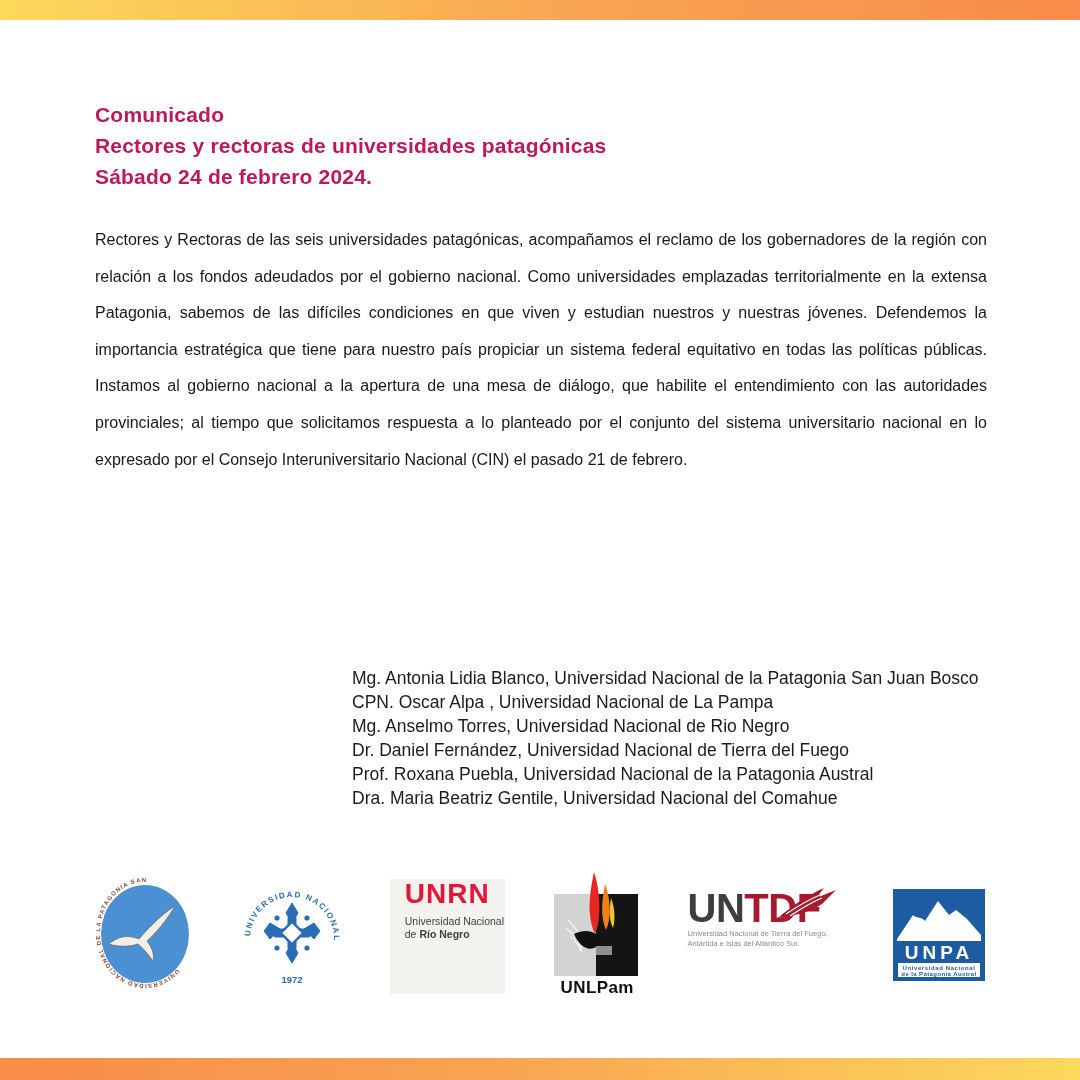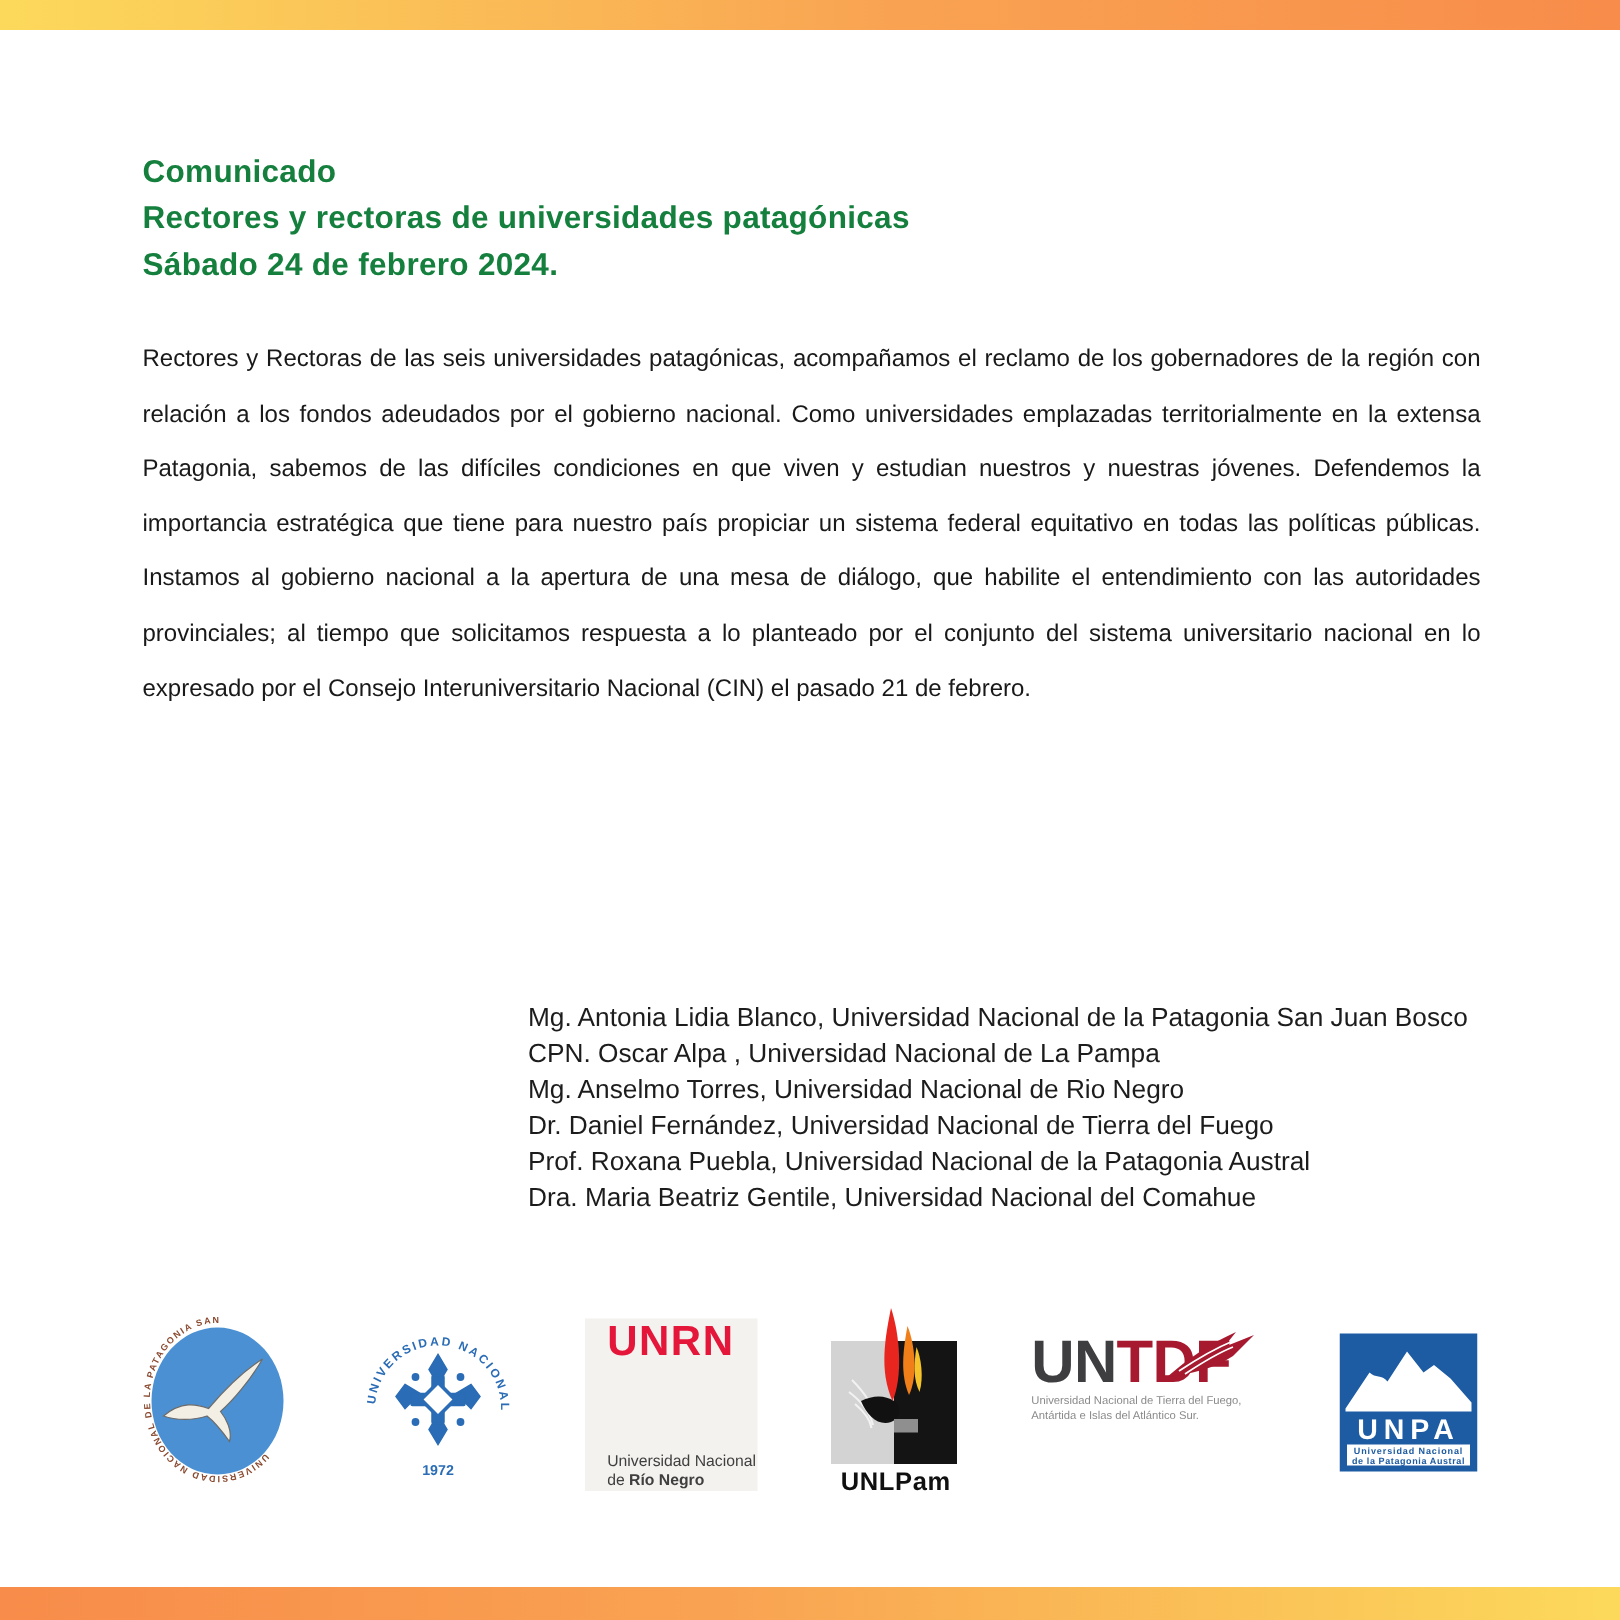--- a/index.html
+++ b/index.html
@@ -4,35 +4,35 @@
 <style>
   html,body{margin:0;padding:0;background:#ffffff;}
   .page{
     position:relative;width:1080px;height:1080px;background:#ffffff;overflow:hidden;
     font-family:"Liberation Sans","DejaVu Sans",sans-serif;color:#141414;
   }
   .band{position:absolute;left:0;width:1080px;}
   .band-top{top:0;height:20px;background:linear-gradient(90deg,#fcd95b 0%,#f9a352 55%,#f88c4a 100%);}
   .band-bottom{bottom:0;height:22px;background:linear-gradient(90deg,#f88c4a 0%,#f9a352 45%,#fcd95b 100%);}
 
-  .header-block{position:absolute;left:95px;top:99px;font-weight:800;font-size:21px;line-height:31px;color:#15803d;letter-spacing:.2px;}
+  .header-block{position:absolute;left:95px;top:99px;font-weight:800;font-size:21px;line-height:31px;color:#be185d;letter-spacing:.2px;}
   .body-text{
     position:absolute;left:95px;top:222px;width:892px;margin:0;
     font-size:16px;line-height:36.6px;color:#191919;
     text-align:justify;text-justify:inter-word;
   }
   .signatures{position:absolute;left:336px;top:650px;margin:16px;padding:0;list-style:none;
     font-size:17.5px;line-height:24px;color:#1c1c1c;}
 
   .logos{position:absolute;left:95px;top:872px;width:890px;height:128px;
     display:flex;justify-content:space-between;align-items:center;}
   .logo{position:relative;flex:0 0 auto;}
 
   
-  .unrn-card{width:115px;height:115px;background:#f4f2ef;display:flex;flex-direction:column;justify-content:space-between;padding-left:15px;box-sizing:border-box;}
+  .unrn-card{width:115px;height:115px;background:#f4f2ef;display:flex;flex-direction:column;justify-content:flex-start;padding-left:15px;box-sizing:border-box;}
   .unrn-acronym{color:#e4173a;font-weight:800;font-size:28px;letter-spacing:1px;line-height:30px;}
   .unrn-name{font-size:10.5px;line-height:13px;color:#3f3f3f;margin-top:6px;}
   .unrn-bold{font-weight:700;}
 
   
   .unlpam-wrap{width:92px;height:128px;}
   .unlpam-label{position:absolute;left:2px;right:0;bottom:2px;text-align:center;font-weight:800;font-size:17px;color:#101010;letter-spacing:.4px;}
 
   
   .untdf-wrap{width:160px;height:92px;position:relative;}

